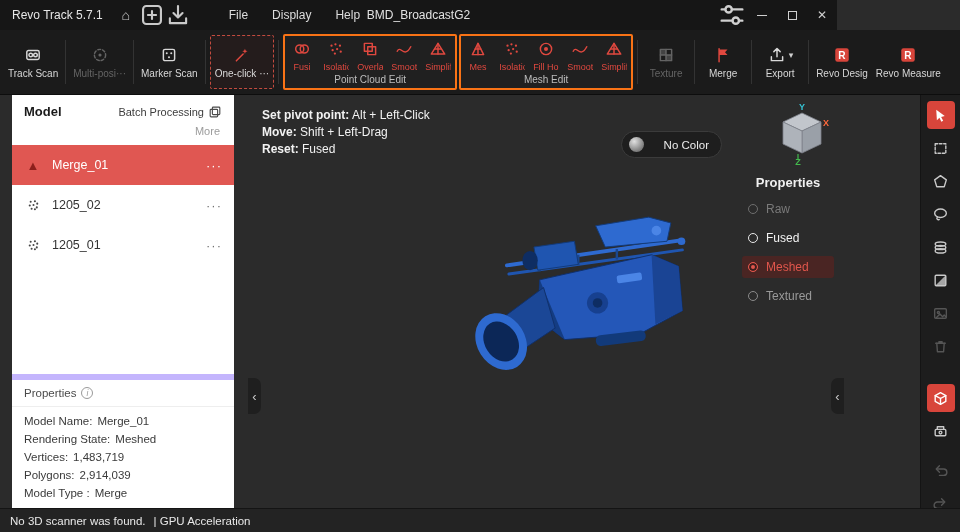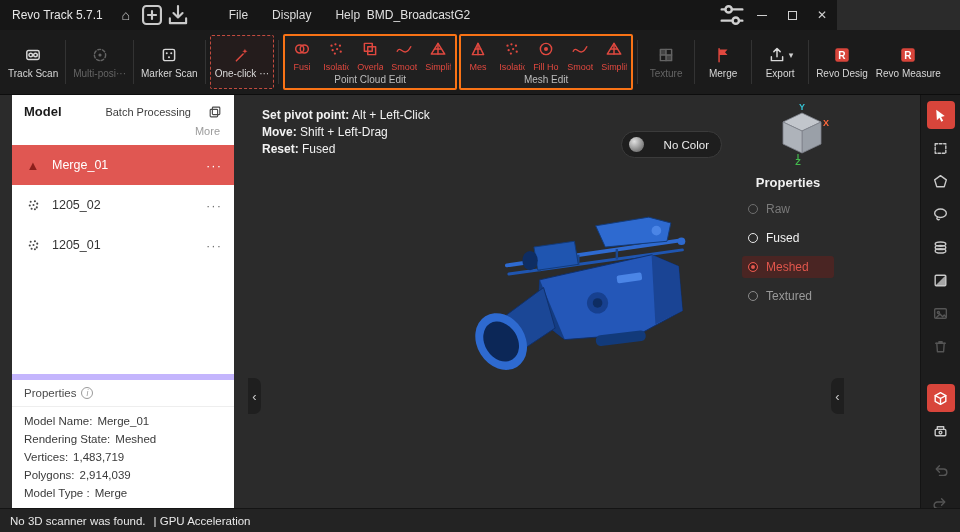--- a/index.html
+++ b/index.html
@@ -36,21 +36,21 @@
   .gray-ic { color:#5f5f5f; }
   svg.oln { stroke:currentColor; fill:none; stroke-width:1.3; stroke-linecap:round; stroke-linejoin:round; }
   .oneclick { border:1px dashed #c44b3f; background:#241c1c; border-radius:2px; margin:3px 1px; }
   .exp-row { display:flex; align-items:center; gap:2px; }
   .chev { font-size:9px; color:#cfcfcf; }
 
   
   .leftpanel { position:absolute; top:95px; left:12px; width:222px; height:413px; background:#ffffff; display:flex; flex-direction:column; }
   .lp-header { display:flex; align-items:center; padding:9px 12px 4px; }
   .lp-title { font-size:13px; font-weight:bold; color:#1a1a1a; }
-  .lp-batch { margin-left:auto; display:flex; align-items:center; gap:17px; font-size:11px; color:#3c3c3c; }
+  .lp-batch { margin-left:auto; display:flex; align-items:center; gap:4px; font-size:11px; color:#3c3c3c; }
   .lp-batch svg { width:14px; height:14px; }
   .lp-more { text-align:right; padding:2px 14px 8px; font-size:11px; color:#9c9c9c; }
   .model-item { height:40px; display:flex; align-items:center; padding:0 12px; font-size:12.5px; color:#333; }
   .model-item .mi-icon { width:18px; display:flex; justify-content:center; color:#454545; }
   .model-item .mi-name { flex:1; margin-left:10px; }
   .model-item .mi-menu { color:#707070; font-size:13px; letter-spacing:1px; }
   .model-item.selected { background:#e05752; color:#ffffff; }
   .model-item.selected .mi-menu { color:#ffffff; }
   .model-item.selected .mi-icon { color:#8c1f1c; font-size:13px; }
   .lp-spacer { flex:1; }

